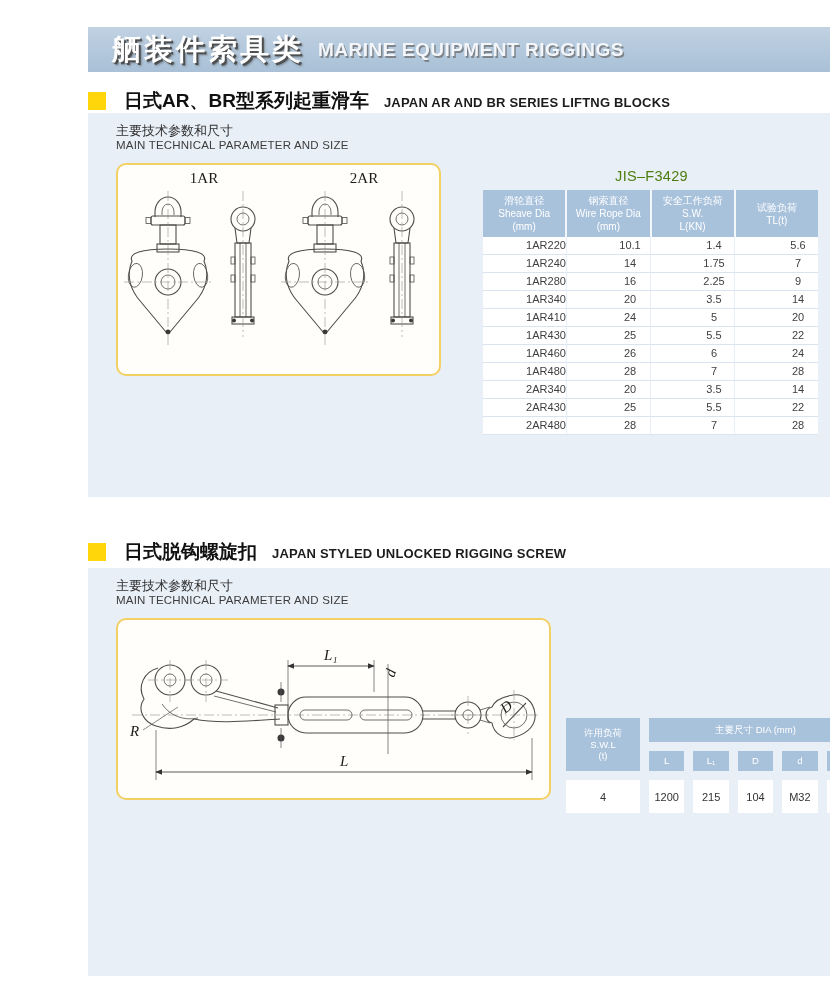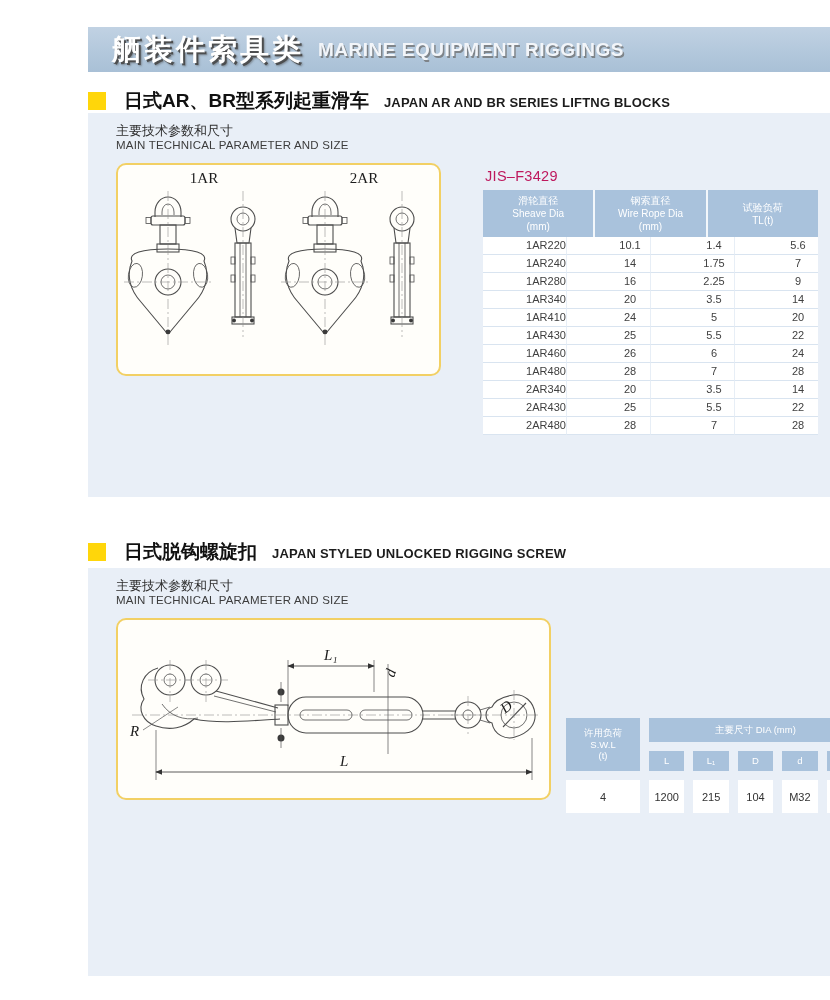--- a/index.html
+++ b/index.html
@@ -39,21 +39,21 @@
   .dw{stroke:#4d4d4d;fill:none;stroke-width:1.1;}
   .dw2{stroke:#4d4d4d;fill:none;stroke-width:.8;}
   .cl{stroke:#909090;fill:none;stroke-width:.6;stroke-dasharray:10 3 2 3;}
   .thin{stroke:#555;fill:none;stroke-width:.7;}
   .dim{stroke:#333;fill:none;stroke-width:.8;}
   .dlabel{font:italic 15px "Liberation Serif",serif;fill:#1c1c1c;}
   .vlabel{font:15px "Liberation Serif",serif;fill:#1c1c1c;}
 
   
   #t1-wrap{position:absolute;left:395px;top:55px;width:335px;}
-  #t1-title{font-size:14.5px;color:#be185d;margin:0 0 6px 2px;letter-spacing:.3px;}
+  #t1-title{font-size:14.5px;color:#4d7c0f;margin:0 0 6px 2px;letter-spacing:.3px;text-align:center;}
   .t1-head{display:flex;}
   .t1-hcell{flex:1 1 0;background:#a9c2dc;color:#fff;text-align:center;
             padding:4px 2px;min-height:30px;display:flex;flex-direction:column;justify-content:center;
             font-size:10px;line-height:1.3;border-right:2px solid #f3f7fb;}
   .t1-hcell:last-child{border-right:none;}
   .t1-row{display:flex;background:#fff;}
   .t1-cell{flex:1 1 0;text-align:center;font-size:11px;color:#404040;
            height:17px;line-height:17px;border-bottom:1px solid #d9e4f0;border-right:1px solid #e7eef6;padding-left:43px;}
   .t1-cell:last-child{border-right:none;}
 
@@ -141,20 +141,25 @@
               <div>滑轮直径</div>
               <div>Sheave Dia</div>
               <div>(mm)</div>
             </div>
             <div class="t1-hcell">
               <div>钢索直径</div>
               <div>Wire Rope Dia</div>
               <div>(mm)</div>
             </div>
             <div class="t1-hcell">
+              <div>安全工作负荷</div>
+              <div>S.W.</div>
+              <div>L(KN)</div>
+            </div>
+            <div class="t1-hcell">
               <div>试验负荷</div>
               <div>TL(t)</div>
             </div>
           </div>
           <div class="t1-row">
             <div class="t1-cell">1AR220</div>
             <div class="t1-cell">10.1</div>
             <div class="t1-cell">1.4</div>
             <div class="t1-cell">5.6</div>
           </div>

